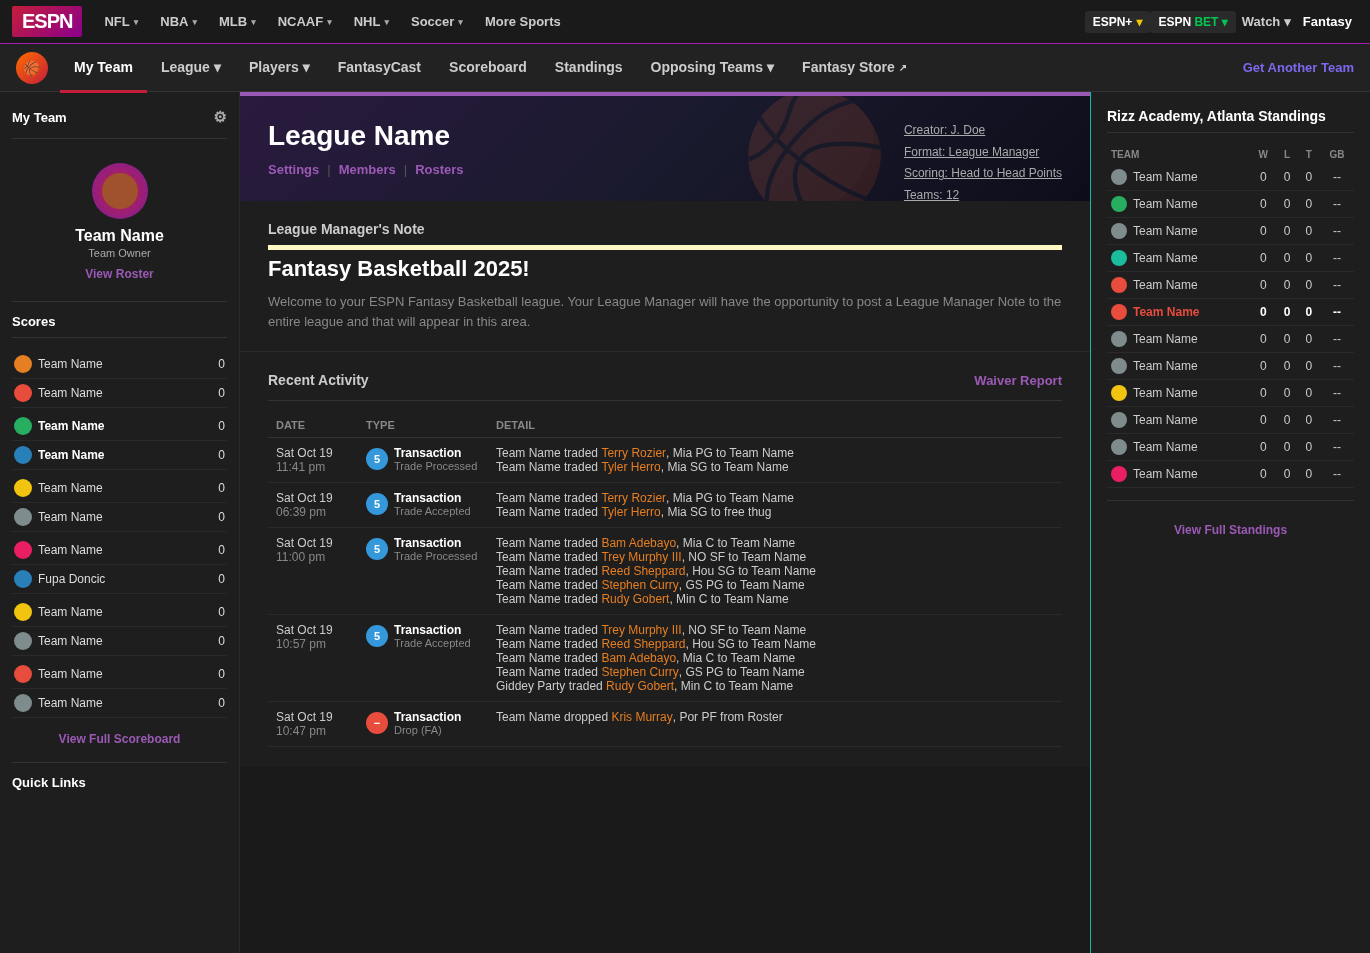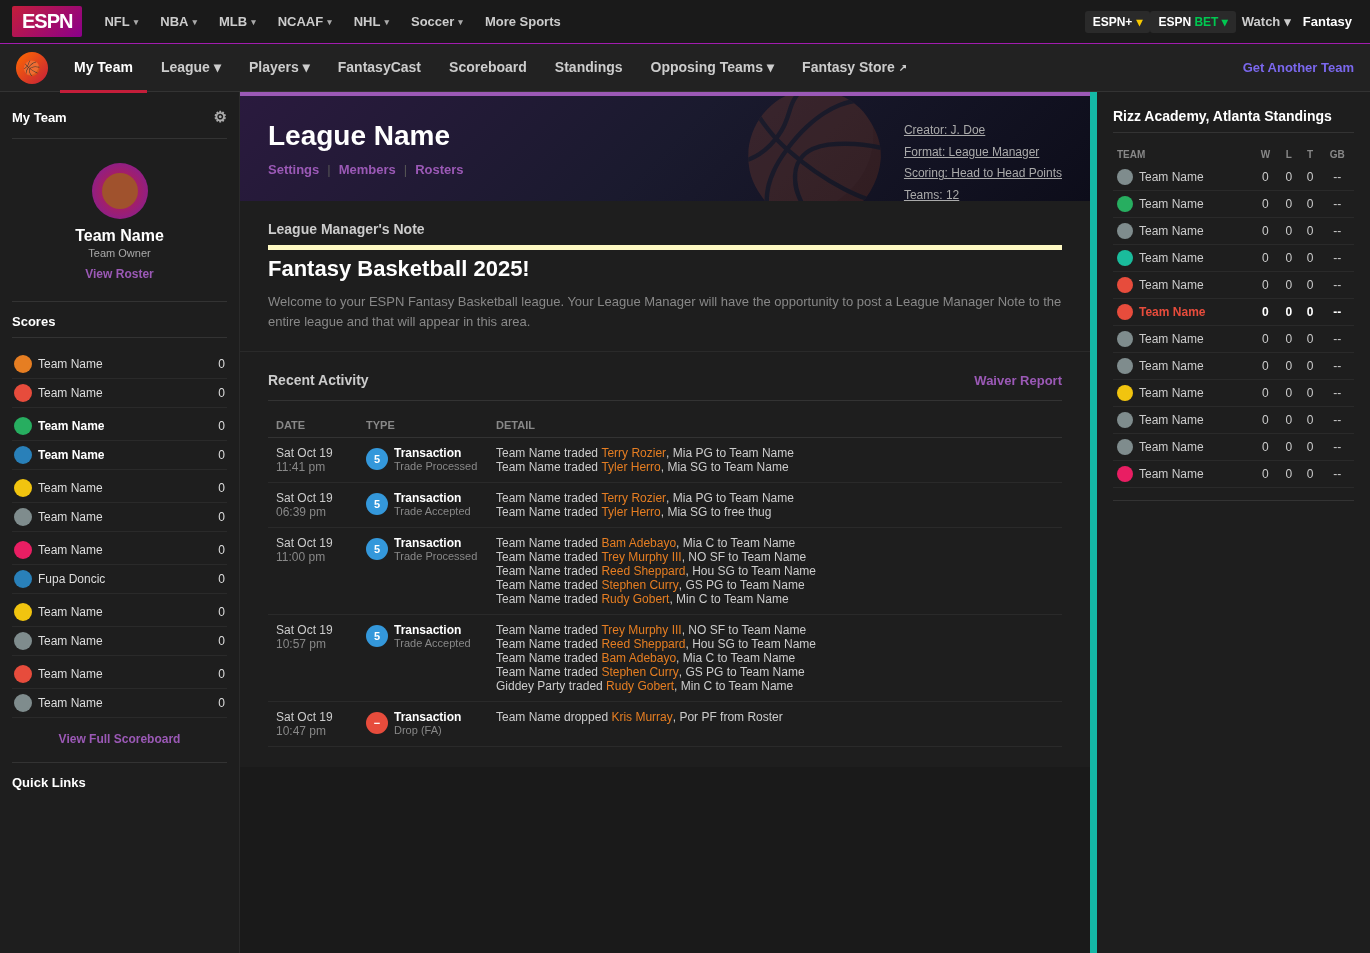--- a/index.html
+++ b/index.html
@@ -370,21 +370,21 @@
     .type-name { font-size: 12px; font-weight: 700; color: #fff; }
     .type-sub { font-size: 11px; color: #888; }
     .detail-link { color: #e67e22; cursor: pointer; font-weight: 500; }
 
     
     .right-sidebar {
       width: 280px;
       background: #1e1e1e;
       padding: 16px;
       flex-shrink: 0;
-      border-left: 7px solid #14b8a6;
+      border-left: 1px solid #14b8a6;
     }
     .standings-title {
       font-size: 14px;
       font-weight: 700;
       color: #fff;
       margin-bottom: 12px;
       padding-bottom: 8px;
       border-bottom: 1px solid #333;
     }
     .standings-table { width: 100%; border-collapse: collapse; }
@@ -902,15 +902,16 @@
               </div>
             </td>
           <td>0</td>
             <td>0</td>
             <td>0</td>
             <td>--</td>
         </tr>
       </tbody>
     </table>
     <hr class="divider">
+    <a class="view-full-standings">View Full Standings</a>
   </aside>
 
 </div>
 
 </body></html>

